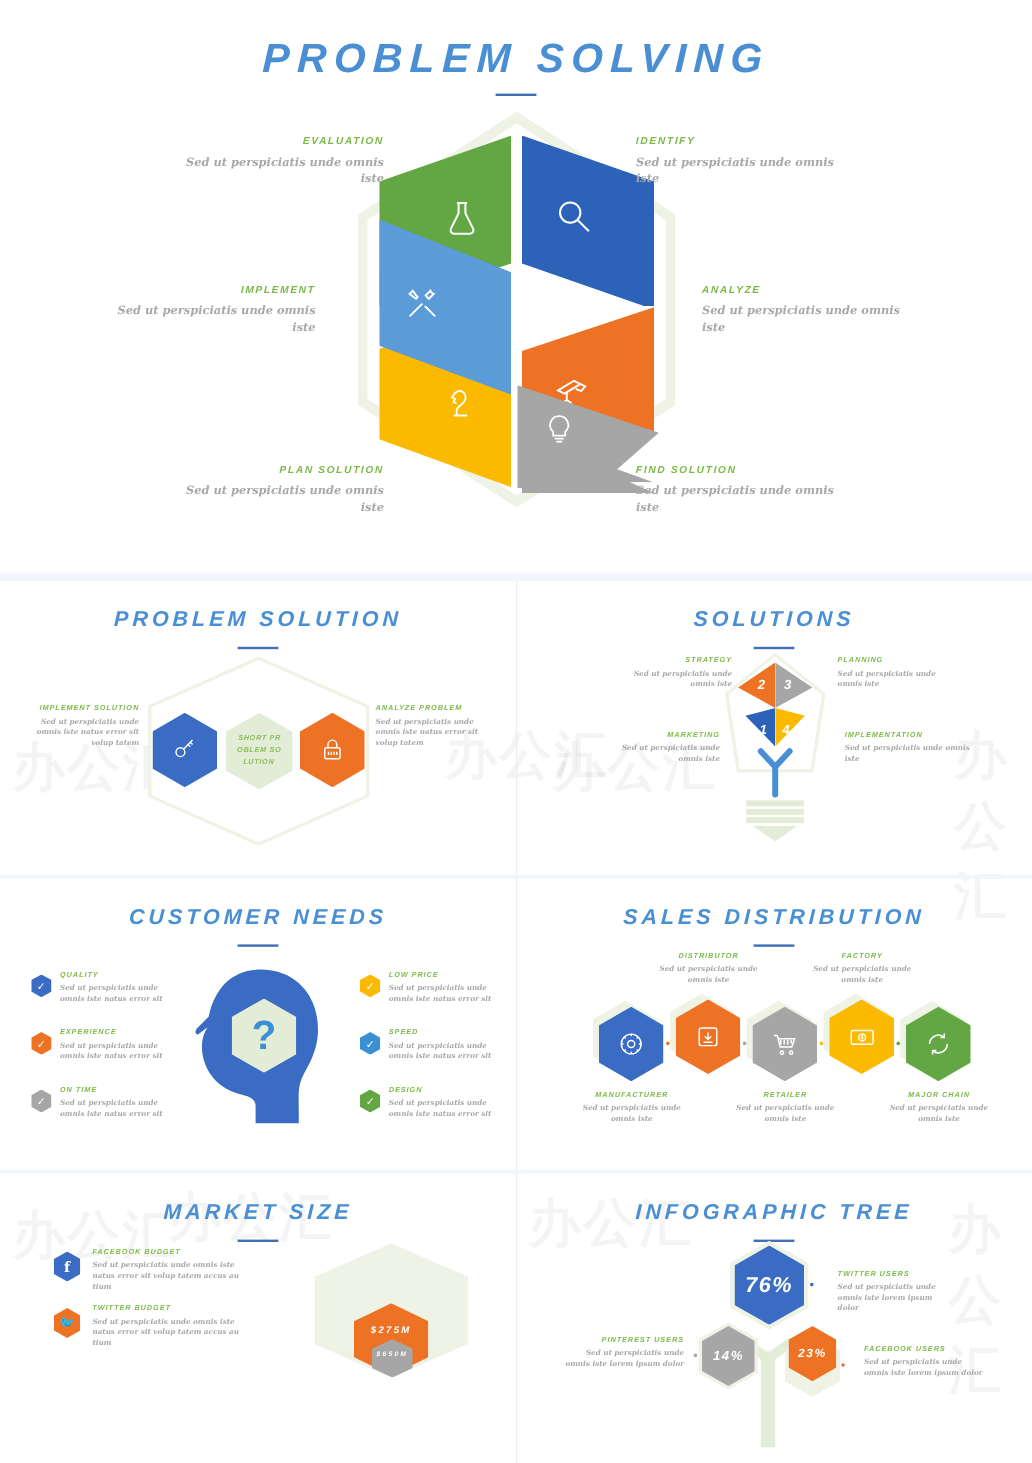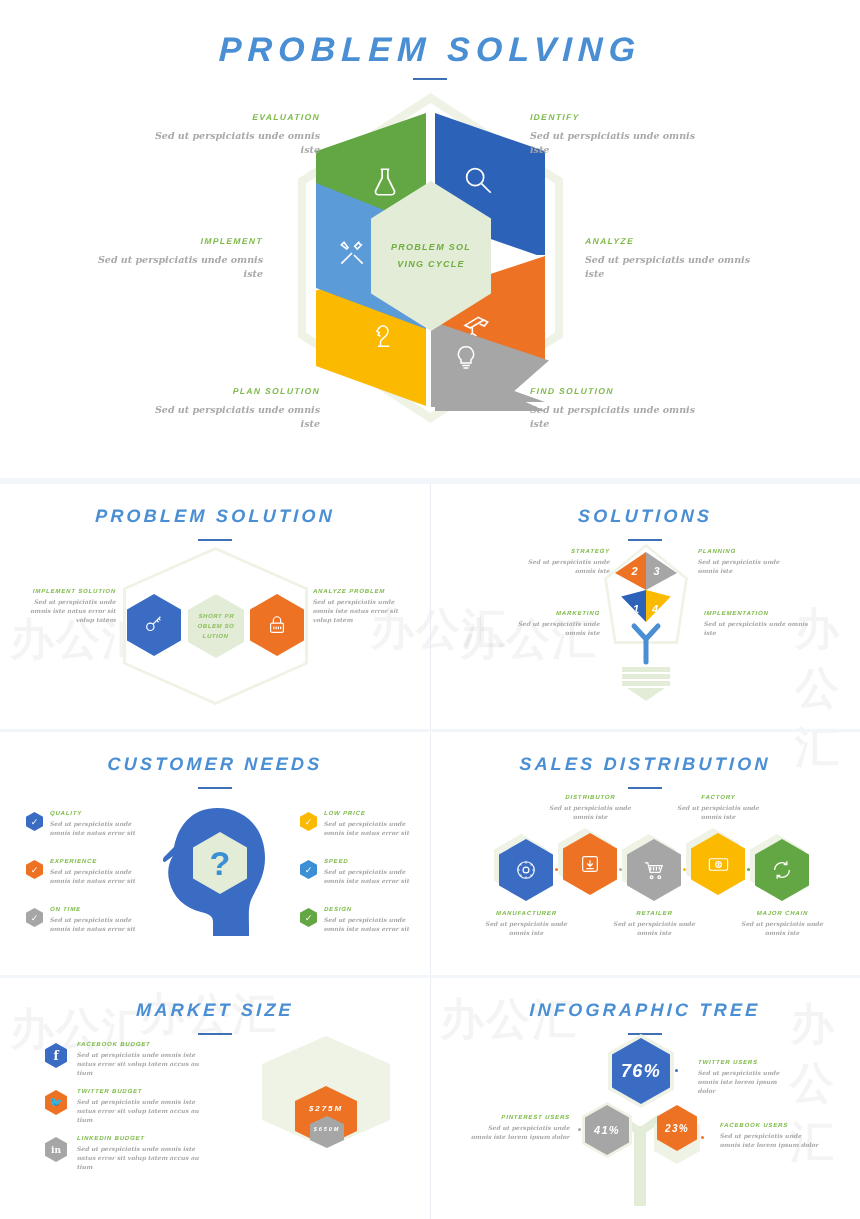--- a/index.html
+++ b/index.html
@@ -238,23 +238,20 @@
 
       <div class="seg" style="left:18px;top:90px;width:110px;height:146px;background:#5b9bd8;
                   clip-path:polygon(0% 0%,100% 30%,100% 100%,0% 72%);">
         <svg width="32" height="32" viewBox="0 0 24 24" fill="none" stroke="#fff" stroke-width="1.2" style="position:absolute;left:20px;top:54px;">
           <path d="M4 20l8-8M20 20l-6.5-6.5"></path>
           <path d="M17 4l-3 3 2 2 3-3a3 3 0 0 1-2-2z"></path>
           <path d="M6 4l3 4-1 1-4-3z"></path>
         </svg>
       </div>
 
-      <div class="center-hex">
-        <span>PROBLEM SOLVING CYCLE</span>
-      </div>
     </div>
 
     <div class="hero-cap cap-l" style="left:145px;top:112px;">
       <span class="green-label techno">EVALUATION</span>
       <div class="body-txt">Sed ut perspiciatis unde omnis iste</div>
     </div>
     <div class="hero-cap cap-r" style="left:530px;top:112px;">
       <span class="green-label techno">IDENTIFY</span>
       <div class="body-txt">Sed ut perspiciatis unde omnis iste</div>
     </div>
@@ -515,27 +512,20 @@
         <div class="body-txt mini-txt" style="margin-top:3px;">Sed ut perspiciatis unde omnis iste natus error sit volup tatem accus au tium</div>
       </div>
     </div>
     <div class="li-row" style="left:45px;top:110px;width:160px;">
       <div class="li-hex" style="background:#ed7224;width:22px;height:25px;font-size:11px;">🐦</div>
       <div class="li-body" style="margin-left:32px;">
         <span class="green-label techno mini-lbl" style="display:block;">TWITTER BUDGET</span>
         <div class="body-txt mini-txt" style="margin-top:3px;">Sed ut perspiciatis unde omnis iste natus error sit volup tatem accus au tium</div>
       </div>
     </div>
-    <div class="li-row" style="left:45px;top:157px;width:160px;">
-      <div class="li-hex" style="background:#a6a6a6;width:22px;height:25px;font-family:'DejaVu Serif',serif;font-weight:bold;font-size:9px;">in</div>
-      <div class="li-body" style="margin-left:32px;">
-        <span class="green-label techno mini-lbl" style="display:block;">LINKEDIN BUDGET</span>
-        <div class="body-txt mini-txt" style="margin-top:3px;">Sed ut perspiciatis unde omnis iste natus error sit volup tatem accus au tium</div>
-      </div>
-    </div>
 
     <div style="position:absolute;left:262px;top:58px;width:128px;height:112px;background:#eef3e6;
                 clip-path:polygon(50% 0%,100% 25%,100% 75%,50% 100%,0% 75%,0% 25%);"></div>
     <div class="mk" style="left:295px;top:108px;width:62px;height:60px;background:#ed7224;padding-top:18px;">
       <span style="font-size:8px;">$275M</span>
     </div>
     <div class="mk" style="left:310px;top:138px;width:34px;height:32px;background:#a6a6a6;padding-top:10px;">
       <span style="font-size:5.5px;">$650M</span>
     </div>
   </div>
@@ -548,21 +538,21 @@
     <div class="trunk" style="left:186px;top:150px;width:24px;height:8px;transform:rotate(35deg);transform-origin:right center;"></div>
     <div class="trunk" style="left:210px;top:150px;width:24px;height:8px;transform:rotate(-35deg);transform-origin:left center;"></div>
 
     <div class="tree-hex-shadow" style="left:178px;top:56px;width:66px;height:74px;"></div>
     <div class="tree-hex" style="left:182px;top:60px;width:58px;height:66px;background:#3b6cc4;">
       <span style="font-size:18px;">76%</span>
     </div>
 
     <div class="tree-hex-shadow" style="left:152px;top:124px;width:50px;height:56px;"></div>
     <div class="tree-hex" style="left:155px;top:127px;width:44px;height:50px;background:#a6a6a6;">
-      <span style="font-size:11px;">41%</span>
+      <span style="font-size:11px;">14%</span>
     </div>
 
     <div class="tree-hex-shadow" style="left:224px;top:134px;width:46px;height:52px;"></div>
     <div class="tree-hex" style="left:227px;top:127px;width:40px;height:46px;background:#ed7224;">
       <span style="font-size:10px;">23%</span>
     </div>
 
     <div class="dot" style="left:245px;top:91px;background:#3b6cc4;"></div>
     <div class="dot" style="left:148px;top:150px;background:#a6a6a6;"></div>
     <div class="dot" style="left:271px;top:158px;background:#ed7224;"></div>

